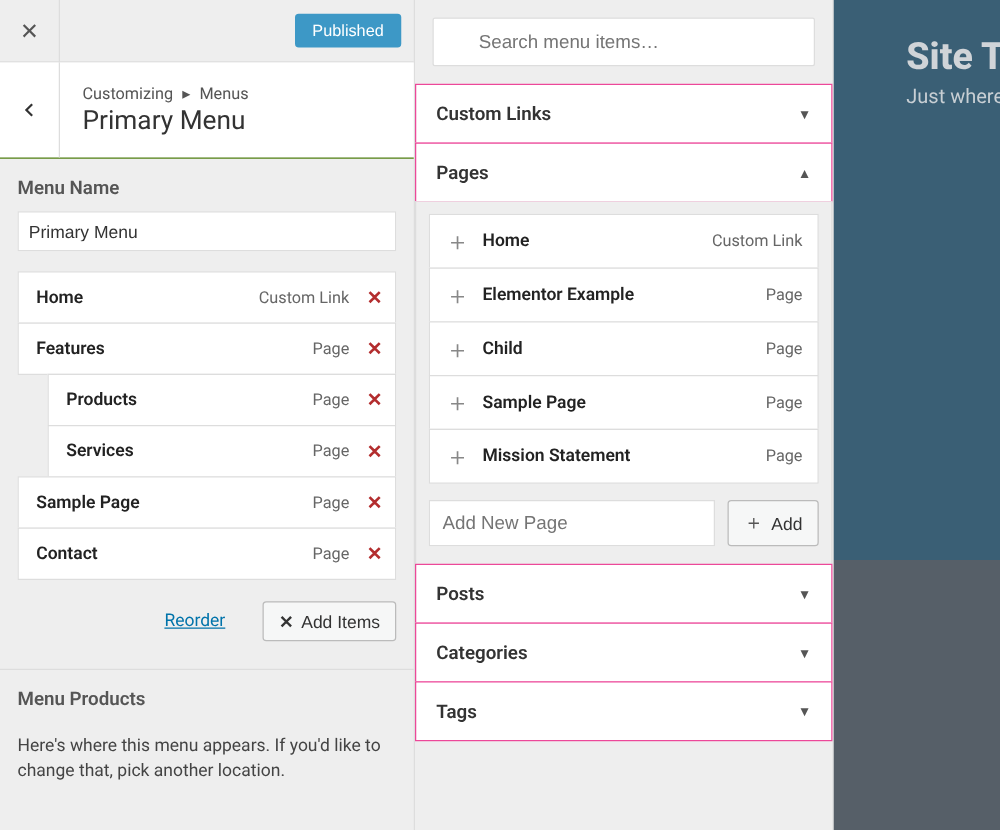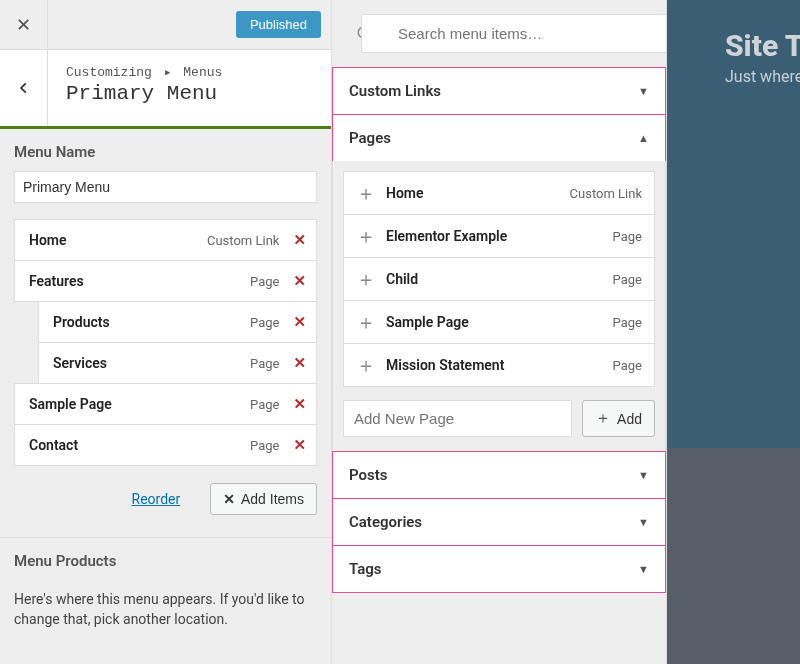--- a/index.html
+++ b/index.html
@@ -70,24 +70,23 @@
     border: none;
     border-radius: 3px;
     padding: 6px 14px;
     font-size: 13px;
     cursor: default;
   }
 
   
   .panel-head {
     display:flex;
-    align-items:flex-start;
-    background:#fff;
-    border-bottom:3px solid #4d7c0f;
-    font-family:Liberation Mono, monospace;
+    align-items:center;
+    background:#fff;
+    border-bottom:1px solid #4d7c0f;
   }
   .back-box {
     width:48px;
     min-width:48px;
     display:flex;align-items:center;justify-content:center;
     border-right:1px solid #ddd;
     height:76px;
     cursor:pointer;
   }
   .back-box svg { width:14px;height:14px; }
@@ -176,21 +175,20 @@
   .search-wrap { padding: 14px; }
   .search {
     width:100%;
     background:#fff;
     border:1px solid #ddd;
     border-radius:2px;
     padding:10px 10px 10px 36px;
     font-size:15px;
     color:#888;
     position:relative;
-    margin-left:15px;
   }
   .search-holder { position:relative; }
   .search-icon {
     position:absolute;
     left:10px; top:50%;
     transform:translateY(-50%);
     width:18px;height:18px;
     color:#888;
   }
 

